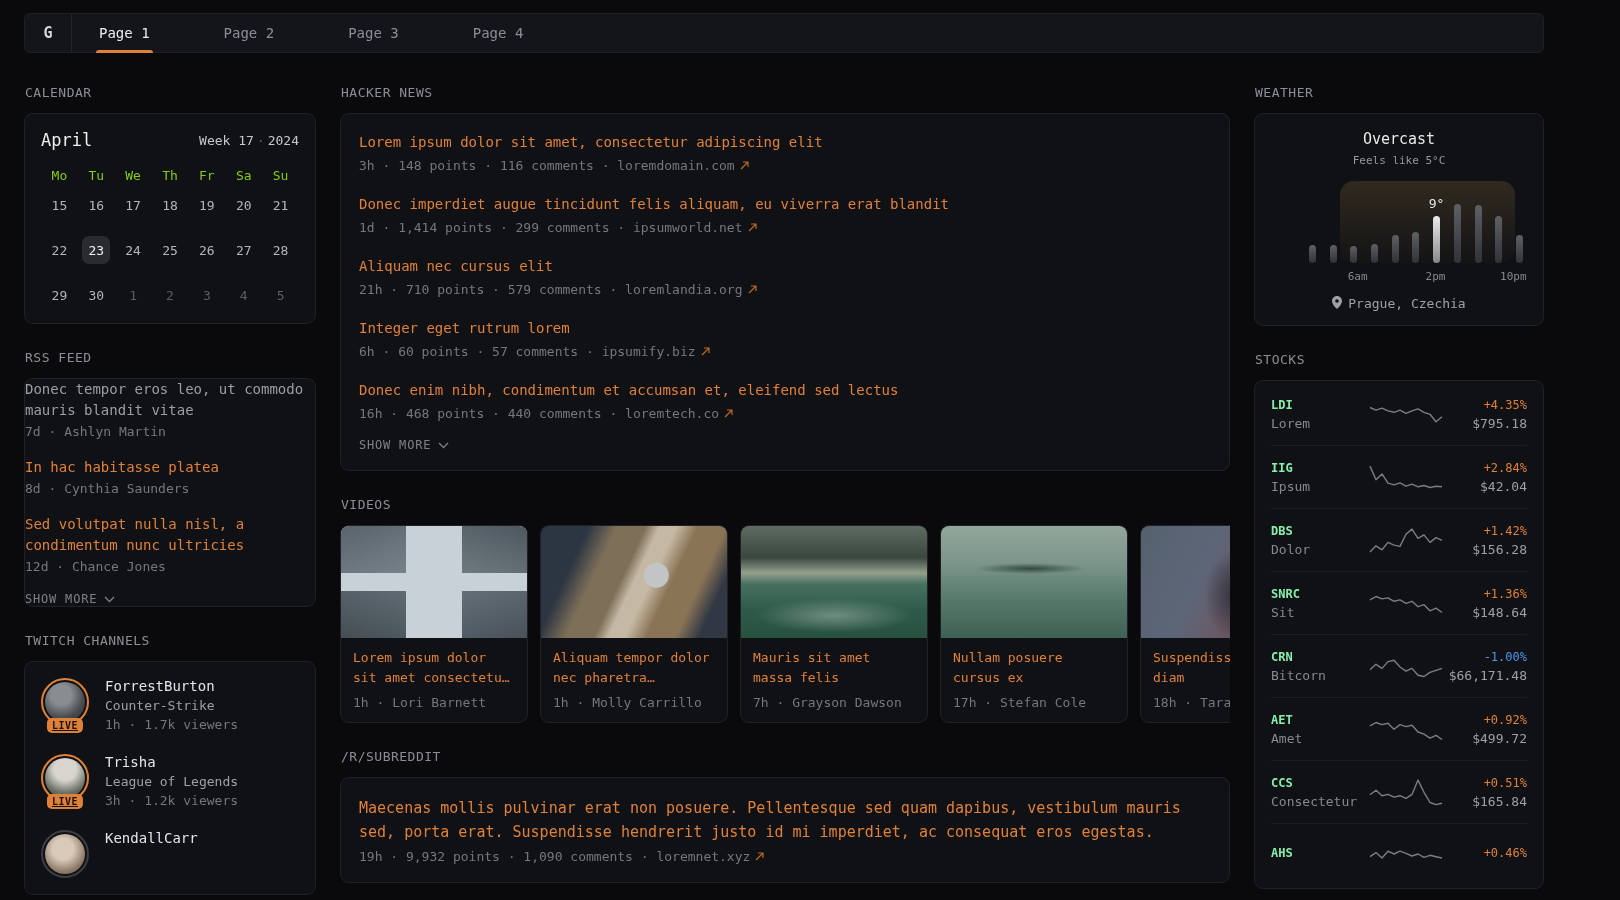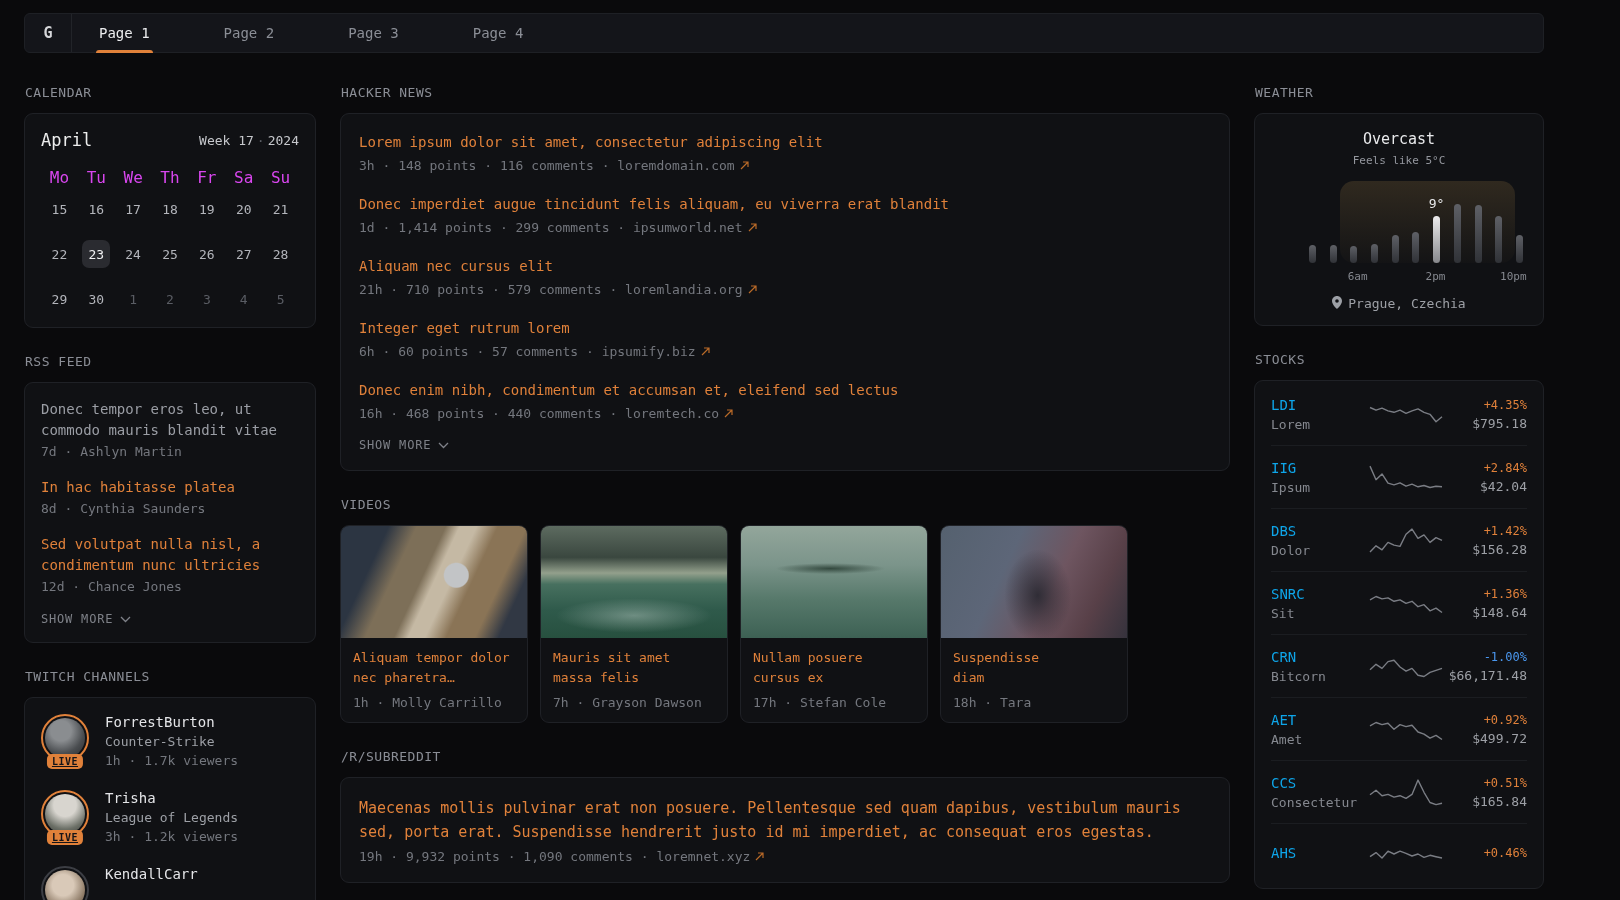--- a/index.html
+++ b/index.html
@@ -33,30 +33,30 @@
   .card{background:var(--card);border:1px solid var(--border);border-radius:9px;}
 
   
   .cal-card{padding:16px 16px 14px;}
   .cal-head{display:flex;justify-content:space-between;align-items:center;}
   .cal-month{font-size:17px;color:#eceded;}
   .cal-week{font-size:13px;color:#c6c8cc;}
   .cal-week .dot{color:#5c5f66;margin:0 3px;}
   .cal-grid{display:grid;grid-template-columns:repeat(7,1fr);justify-items:center;}
   #cal-weekdays{margin-top:18px;}
-  .cal-wd{font-size:16px;color:#d946ef;}
+  .cal-wd{font-size:13px;color:#84cc16;}
   #cal-days{margin-top:8px;row-gap:17px;}
   .cal-cell{height:28px;width:100%;display:flex;align-items:center;justify-content:center;cursor:pointer;}
   .cal-num{font-size:13px;color:#b3b5bb;width:28px;height:28px;display:flex;align-items:center;
            justify-content:center;border-radius:7px;}
   .cal-num.muted{color:#5a5d64;}
   .cal-num.sel{background:#2a2b30;color:#f0f1f3;}
 
   
-  .feed-card{padding:16px;}
+  .feed-card{}
   .feed-item{margin-bottom:18px;}
   .feed-title{font-size:14px;line-height:21px;color:var(--accent);cursor:pointer;}
   .feed-title.visited{color:#9b9ea5;}
   .meta{font-size:13px;color:var(--text-dim);}
   .feed-item .meta{margin-top:3px;}
   .show-more{display:flex;align-items:center;gap:7px;margin-top:17px;font-size:12px;
              letter-spacing:.8px;color:#7e8188;cursor:pointer;}
   .chev{width:11px;height:7px;stroke:#7e8188;}
 
   
@@ -129,21 +129,21 @@
   .w-xlab{position:absolute;transform:translateX(-50%);bottom:0;font-size:11px;color:#84878e;white-space:nowrap;}
   .w-loc{margin-top:13px;font-size:13px;color:var(--text-mid);display:flex;align-items:flex-start;
          justify-content:center;gap:6px;}
   .pin{width:10px;height:13px;fill:#9da0a6;}
 
   
   .stocks-card{padding:2px 16px;}
   .stock-row{display:flex;align-items:center;padding:11px 0;border-top:1px solid #1b1d21;cursor:pointer;}
   .stock-row:first-child{border-top:none;}
   .st-left{flex:0 0 96px;width:96px;}
-  .st-ticker{font-size:14px;font-weight:normal;color:#0ea5e9;}
+  .st-ticker{font-size:12px;font-weight:bold;color:#86efac;}
   .st-name{font-size:13px;color:#85888f;margin-top:4px;}
   .spark{flex:0 0 78px;width:78px;height:40px;}
   .spark polyline{fill:none;stroke:#7a7d84;stroke-width:1.4;stroke-linejoin:round;}
   .st-right{flex:1;text-align:right;}
   .st-change{font-size:12px;}
   .st-change.up{color:var(--accent);}
   .st-change.down{color:var(--negative);}
   .st-price{font-size:13px;color:var(--text-mid);margin-top:4px;}
 </style>
 </head>
@@ -352,20 +352,27 @@
           <svg class="chev" viewBox="0 0 11 7">
               <path d="M1 1 L5.5 5.5 L10 1" fill="none" stroke-width="1.3"></path>
             </svg>
         </div>
       </div>
     </section>
 
     <section>
       <h2 class="sec">VIDEOS</h2>
       <div class="video-row" id="video-row">
+          <div class="video-card">
+            <div class="thumb t-pillars"></div>
+            <div class="v-body">
+              <div class="v-title">Lorem ipsum dolor sit amet consectetu…</div>
+              <div class="meta">1h · Lori Barnett</div>
+            </div>
+          </div>
           <div class="video-card">
             <div class="thumb t-camera"></div>
             <div class="v-body">
               <div class="v-title">Aliquam tempor dolor nec pharetra…</div>
               <div class="meta">1h · Molly Carrillo</div>
             </div>
           </div>
           <div class="video-card">
             <div class="thumb t-sea"></div>
             <div class="v-body">

